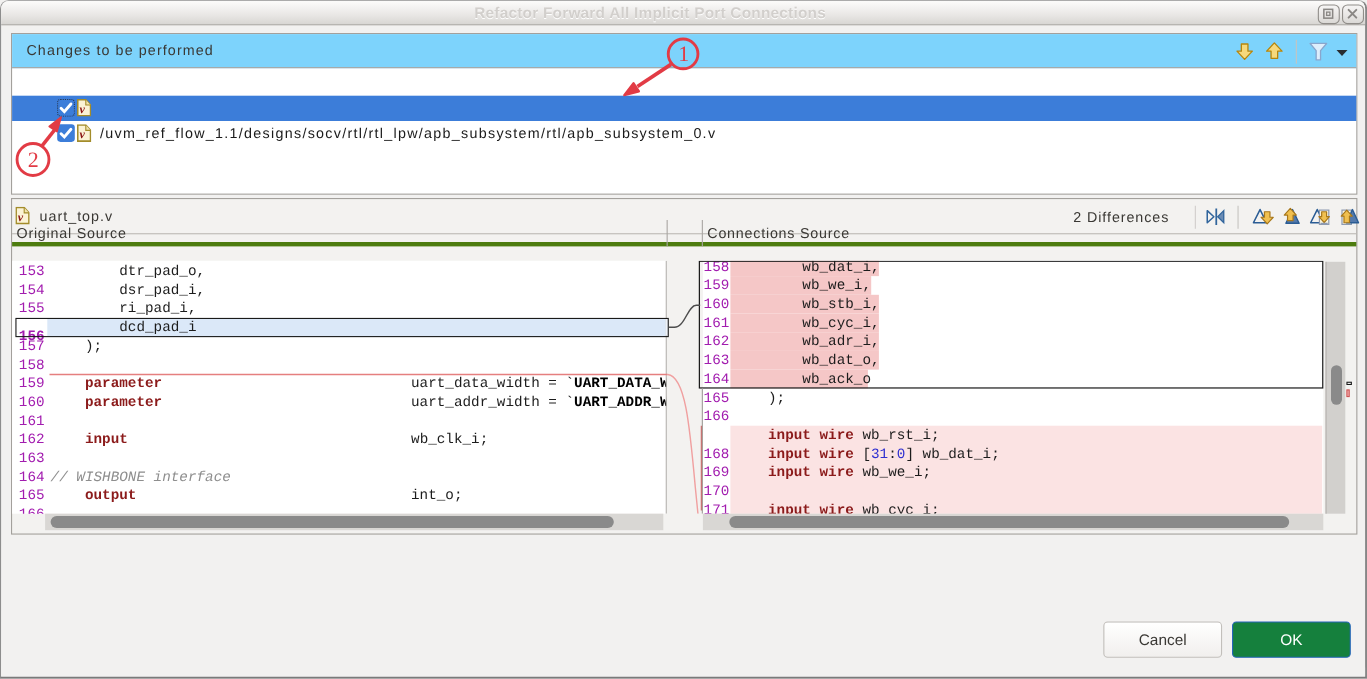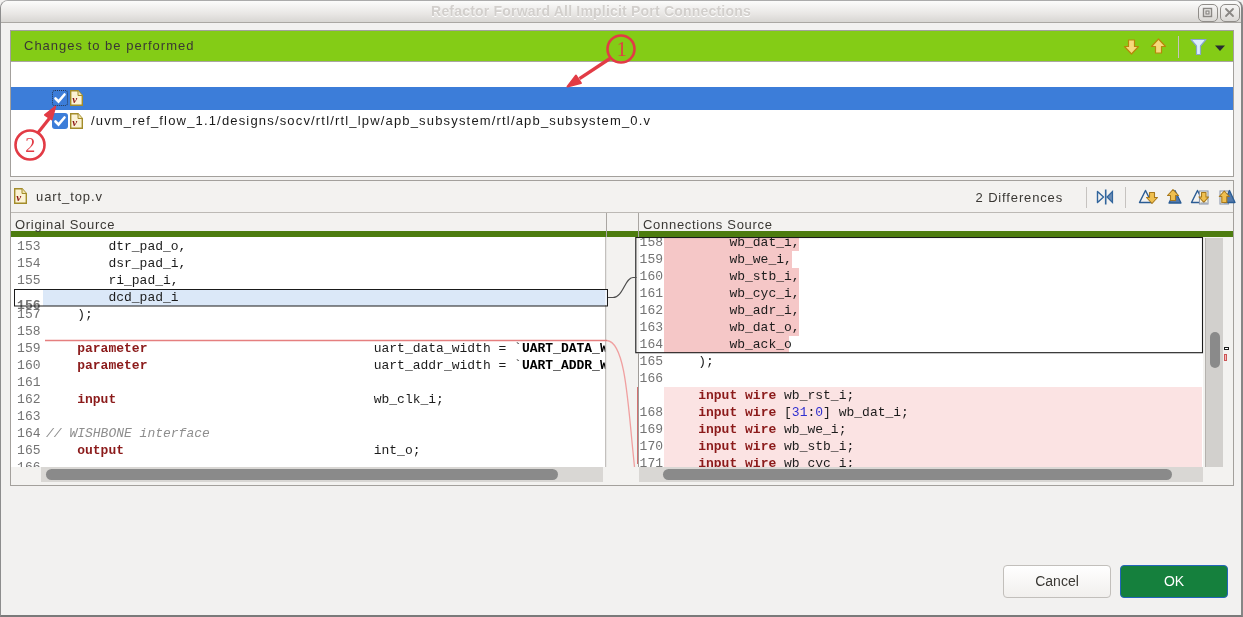--- a/index.html
+++ b/index.html
@@ -19,42 +19,42 @@
     background:linear-gradient(#fcfcfb, #e9e7e5 60%, #d8d6d3);
     border-bottom:1px solid #aaa7a3; }
   #title { left:0; top:2px; width:1180px; text-align:center;
     font-size:14px; font-weight:bold; color:#d2cfcc;
     text-shadow:0 1px 0 #ffffff; letter-spacing:0.2px; }
   .winbtn { top:3px; width:20px; height:18px; border:1.5px solid #908d89;
     border-radius:5px; }
   
   #treepanel { left:9px; top:29px; width:1224px; height:147px;
     border:1px solid #a3a09c; background:#ffffff; }
-  #treehdr { left:0; top:0; width:1222px; height:31px; background:#84cc16;
+  #treehdr { left:0; top:0; width:1222px; height:31px; background:#7dd3fc;
     border-bottom:1px solid #a9a6a2; }
   #treehdr span.lbl { position:absolute; left:13px; top:7px; font-size:13px; letter-spacing:1.0px; color:#3a3834; }
   .trow { left:0; width:1222px; height:23px; font-size:13px; color:#1a1a1a; }
   .trow.sel { background:#3c7dd9; color:#ffffff; }
   .cbx { position:absolute; width:16px; height:16px; background:#3c7dd9;
     border-radius:3px; }
   .cbx svg { position:absolute; left:1px; top:1px; }
   
   #cmppanel { left:9px; top:179px; width:1224px; height:306px;
     border:1px solid #a3a09c; background:#f3f2f0; }
   #cmptitle { left:0; top:0; width:1222px; height:32px; border-bottom:1px solid #bcb9b5; }
   #cmptitle .fn { position:absolute; left:25px; top:8px; font-size:13px; letter-spacing:0.9px; color:#3a3834; }
   #ndiff { right:170px; top:9px; font-size:13px; letter-spacing:0.85px; color:#3a3834; }
-  #cmphdr { left:0; top:32px; width:1222px; height:24px; border-bottom:6px solid #4d7c0f; }
+  #cmphdr { left:0; top:19px; width:1222px; height:24px; border-bottom:4px solid #4d7c0f; }
   #cmphdr .cell { position:absolute; top:0; height:23px; font-size:13px; letter-spacing:0.7px; color:#3a3834; padding-top:4px; }
   .vsep { position:absolute; top:0; width:1px; height:24px; background:#a9a6a2; }
   
   .pane { top:56px; height:230px; background:#ffffff; overflow:hidden;
     font-family:"Liberation Mono", monospace; font-size:13px; color:#1c1c1c; }
   .cl { position:absolute; white-space:pre; line-height:17px; height:17px; }
-  .lnum { position:absolute; width:31px; text-align:right; color:#737373;
+  .lnum { position:absolute; width:31px; text-align:right; color:#a21caf;
     font-family:"Liberation Mono", monospace; font-size:13px; line-height:17px; }
   .kw { color:#8b1a1a; font-weight:bold; }
   .cmt { color:#8e8e8e; font-style:italic; }
   .num { color:#2f2fd0; }
   .mac { font-weight:bold; color:#000; }
   
   .pkA { left:25px; height:17px; background:#f5c7c7; }
   .hsb { position:absolute; height:15px; background:#d9d7d4; }
   .hthumb { position:absolute; top:2px; height:11px; border-radius:6px; background:#8a8a8a; }
   
@@ -217,21 +217,20 @@
       <div class="cl" style="left:28px;top:14px;">        wb_we_i,</div>
       <div class="cl" style="left:28px;top:31px;">        wb_stb_i,</div>
       <div class="cl" style="left:28px;top:48px;">        wb_cyc_i,</div>
       <div class="cl" style="left:28px;top:65px;">        wb_adr_i,</div>
       <div class="cl" style="left:28px;top:82px;">        wb_dat_o,</div>
       <div class="cl" style="left:28px;top:99px;">        wb_ack_o</div>
       <div class="cl" style="left:28px;top:116px;">    );</div>
       <div class="cl" style="left:28px;top:150px;">    <span class="kw">input wire</span> wb_rst_i;</div>
       <div class="cl" style="left:28px;top:167px;">    <span class="kw">input wire</span> [<span class="num">31</span>:<span class="num">0</span>] wb_dat_i;</div>
       <div class="cl" style="left:28px;top:184px;">    <span class="kw">input wire</span> wb_we_i;</div>
-      <div class="cl" style="left:28px;top:201px;">    <span class="kw">input wire</span> wb_stb_i;</div>
       <div class="cl" style="left:28px;top:218px;">    <span class="kw">input wire</span> wb_cyc_i;</div>
     </div>
     <svg id="overlay" class="abs" style="left:0;top:55.5px;" width="1222" height="230" viewBox="0 0 1222 230">
       <line x1="594.7" y1="0" x2="594.7" y2="230" stroke="#b5b2ae" stroke-width="1"></line>
       <rect x="594" y="53" width="2.5" height="15" fill="#eef3fa" stroke="none"></rect>
       <rect x="3.5" y="52.5" width="593" height="16.5" fill="none" stroke="#1a1a1a" stroke-width="1"></rect>
       <rect x="624.8" y="0.5" width="566.7" height="115.2" fill="none" stroke="#1a1a1a" stroke-width="1.1"></rect>
       <path d="M 597,60.5 L 602,60.5 C 612,60.5 614,40.5 622,40.5 L 625.5,40.5" fill="none" stroke="#4d4d4d" stroke-width="1.2"></path>
       <line x1="34" y1="103.5" x2="596" y2="103.5" stroke="#e57f7f" stroke-width="1.3"></line>
       <path d="M 596,103.5 C 612,105 616,150 621,205 L 623.5,230" fill="none" stroke="#f0a0a0" stroke-width="1.3"></path>

